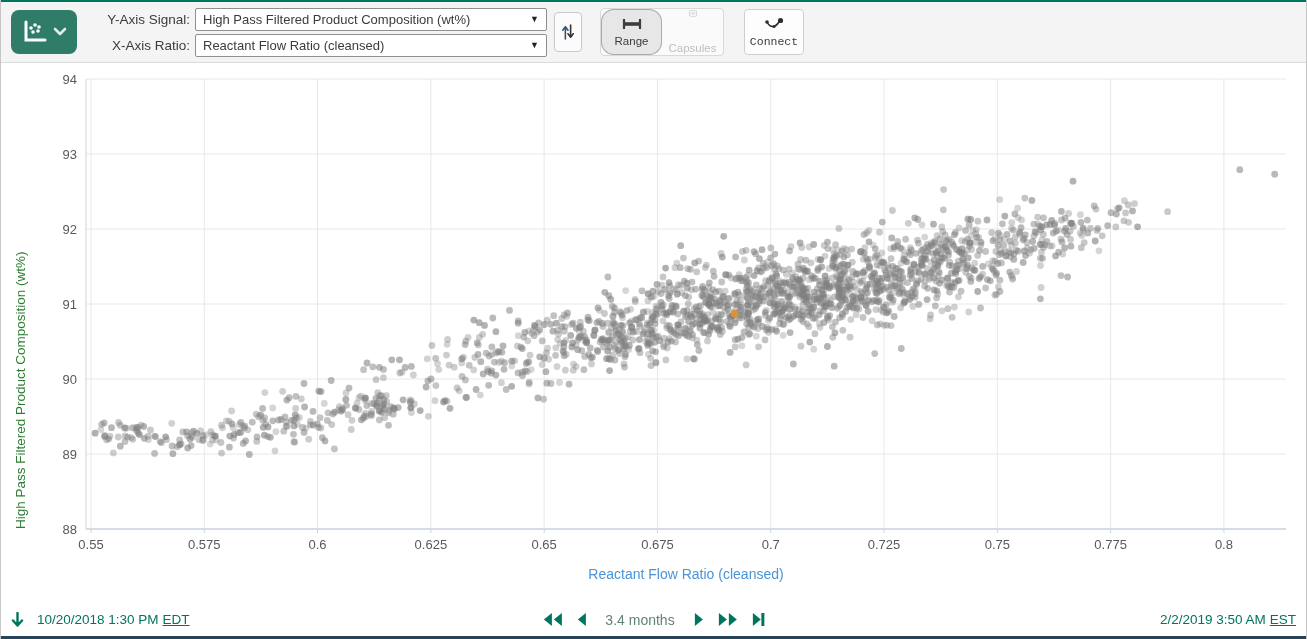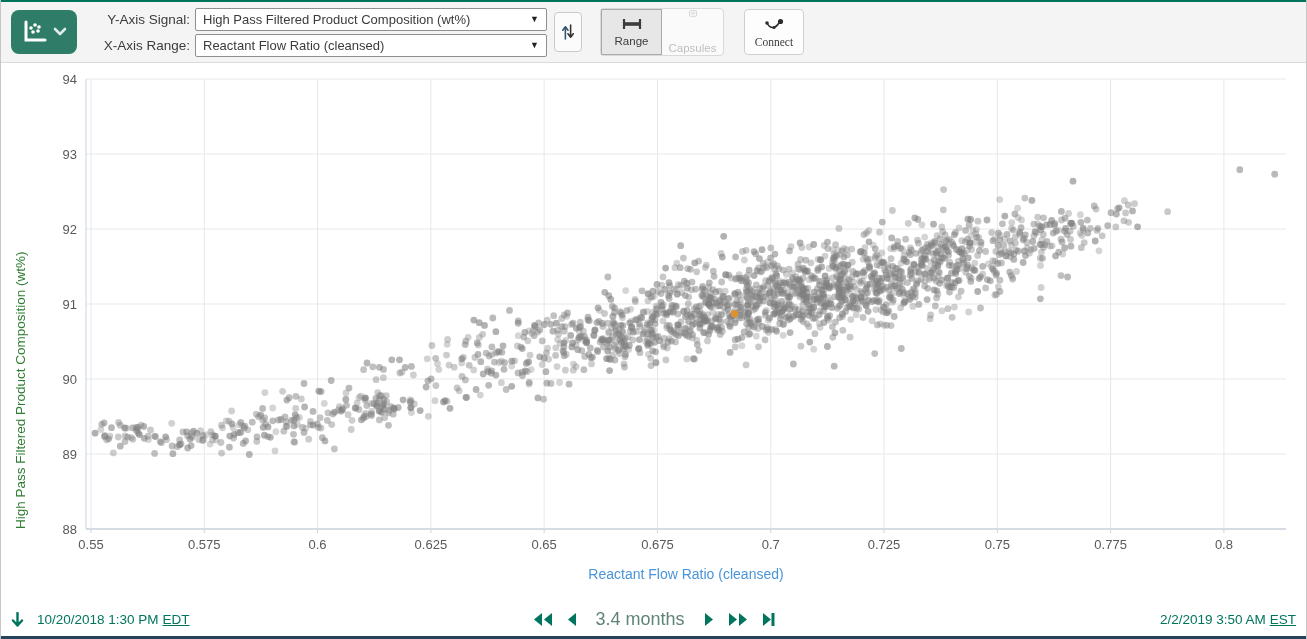--- a/index.html
+++ b/index.html
@@ -17,41 +17,41 @@
   .sel{width:336px;height:21px;background:#fff;border:1px solid #8f8f8f;border-radius:2px;
        display:flex;align-items:center;justify-content:space-between;padding:0 7px;font-size:13px;
        color:#3b3b3b;cursor:pointer;}
   .sel-caret{font-size:9px;color:#222;margin-left:6px;}
   .swap-btn{margin-left:7px;width:28px;height:40px;background:#fbfbfb;border:1px solid #c9c9c9;
             border-radius:4px;display:flex;align-items:center;justify-content:center;cursor:pointer;}
   .btn-group{margin-left:18px;display:flex;background:#fafafa;border:1px solid #d9d9d9;border-radius:4px;}
   .tb-btn{width:61px;height:46px;display:flex;flex-direction:column;align-items:center;justify-content:center;
           gap:4px;font-size:11.5px;color:#3c3c3c;background:transparent;border:none;cursor:pointer;
           font-family:"Liberation Sans",sans-serif;}
-  .tb-btn.active{background:#e7e7e7;box-shadow:inset 0 0 0 1px #a9a9a9;border-radius:0;}
+  .tb-btn.active{background:#e7e7e7;box-shadow:inset 0 0 0 1px #a9a9a9;border-radius:13px;}
   .tb-btn.disabled{color:#bfbfbf;cursor:default;gap:25px;}
   .connect-btn{margin-left:20px;width:60px;height:46px;background:#fdfdfd;border:1px solid #cfcfcf;
                border-radius:4px;display:flex;flex-direction:column;align-items:center;justify-content:center;
-               gap:4px;font-size:11.5px;color:#3c3c3c;cursor:pointer;font-family:Liberation Serif, serif;}
+               gap:4px;font-size:11.5px;color:#3c3c3c;cursor:pointer;font-family:Liberation Mono, monospace;}
   
   .chart{position:absolute;top:63px;left:0;width:1307px;height:541px;background:#fff;}
   .chart svg{position:absolute;top:0;left:0;}
   .chart svg text{font-family:"Liberation Sans",sans-serif;font-size:13px;fill:#58595b;}
   .y-title{position:absolute;left:12px;top:14px;height:452px;display:flex;align-items:center;
            writing-mode:vertical-rl;transform:rotate(180deg);font-size:13.5px;color:#2e7d32;white-space:nowrap;}
   .x-title{position:absolute;left:85px;width:1200px;top:503px;text-align:center;font-size:14px;color:#4a94d9;}
   
   .timebar{position:absolute;left:0;right:0;bottom:3px;height:33px;background:#fff;
            display:flex;align-items:center;justify-content:space-between;padding:0 10px;box-sizing:border-box;
            font-size:13.5px;color:#00755e;}
   .tz-link{color:#00755e;text-decoration:underline;cursor:pointer;margin-left:4px;}
   .range-start,.range-end{display:flex;align-items:center;gap:13px;}
   .nav{position:absolute;left:50%;transform:translateX(-50%);display:flex;align-items:center;gap:12px;}
   .nav button{background:none;border:none;padding:0;margin:0;cursor:pointer;display:flex;align-items:center;}
-  .duration{color:#5f8379;font-size:18px;margin:0 6px;}
+  .duration{color:#5f8379;font-size:14px;margin:0 6px;}
   .bottom-edge{position:absolute;left:0;right:0;bottom:0;height:3px;background:#27435a;}
 </style>
 </head>
 <body>
 
 <div class="app">
 
   <div class="topbar">
 
     <button class="tool-btn">
@@ -70,21 +70,21 @@
 
     <div class="axis-rows">
       <div class="axis-row">
         <span class="axis-label">Y-Axis Signal:</span>
         <div class="sel">
           <span>High Pass Filtered Product Composition (wt%)</span>
           <span class="sel-caret">▼</span>
         </div>
       </div>
       <div class="axis-row">
-        <span class="axis-label">X-Axis Range:</span>
+        <span class="axis-label">X-Axis Ratio:</span>
         <div class="sel">
           <span>Reactant Flow Ratio (cleansed)</span>
           <span class="sel-caret">▼</span>
         </div>
       </div>
     </div>
 
     <button class="swap-btn">
       <svg width="16" height="20" viewBox="0 0 16 20">
         <path d="M5 18 V4 M5 4 L2 8 M5 4 L8 8" stroke="#37536b" stroke-width="1.8" fill="none" stroke-linecap="round" stroke-linejoin="round"></path>

